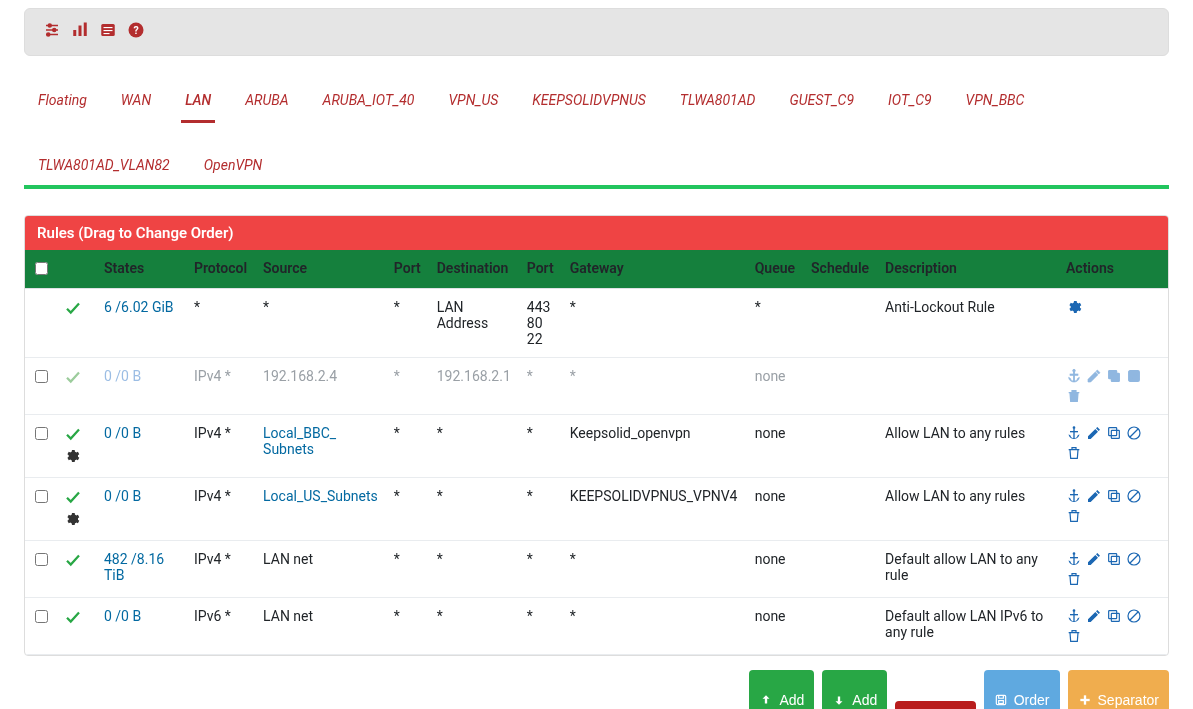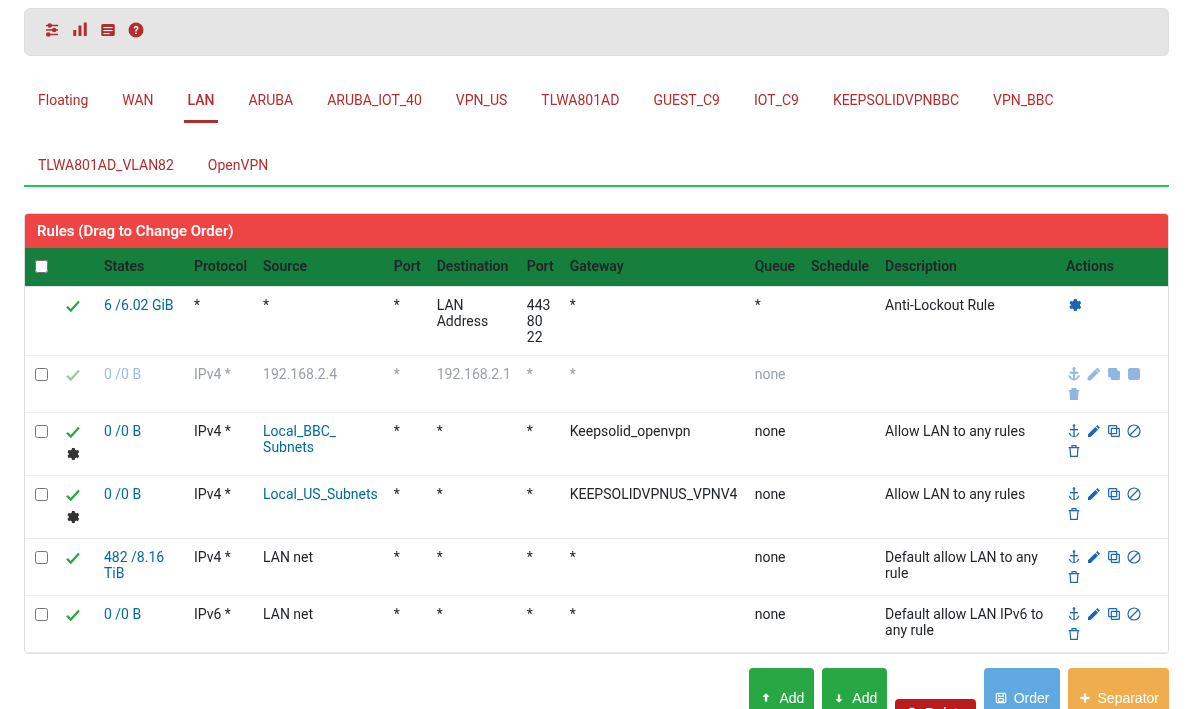--- a/index.html
+++ b/index.html
@@ -29,22 +29,22 @@
   }
   .breadcrumb a { color: #b32d2e; }
   .breadcrumb .sep { color: #888; margin: 0 4px; }
   .breadcrumb .title { color: #333; }
 
   .header-actions { display:flex; gap:10px; }
   .header-actions span { color:#b32d2e; cursor:pointer; font-size:16px; }
 
   .tabs {
     display:flex; flex-wrap:wrap; gap: 26px;
-    border-bottom: 2px solid #22c55e;
-    margin-top: 18px; padding: 10px 10px 0 10px;
+    border-bottom: 4px solid #22c55e;
+    margin-top: 18px; padding: 10px 10px 0 10px; font-style: italic;
   }
   .tab {
     color: #b32d2e;
     padding: 8px 4px 12px 4px;
     cursor: pointer;
     font-size: 14px;
   }
   .tab.active {
     color: #b32d2e;
     border-bottom: 3px solid #b32d2e;
@@ -150,24 +150,24 @@
   </div>
 </div>
 
 <div class="tabs" id="tabs">
       <div class="tab">Floating</div>
       <div class="tab">WAN</div>
       <div class="tab active">LAN</div>
       <div class="tab">ARUBA</div>
       <div class="tab">ARUBA_IOT_40</div>
       <div class="tab">VPN_US</div>
+      <div class="tab">KEEPSOLIDVPNUS</div>
       <div class="tab">TLWA801AD</div>
       <div class="tab">GUEST_C9</div>
       <div class="tab">IOT_C9</div>
-      <div class="tab">KEEPSOLIDVPNBBC</div>
       <div class="tab">VPN_BBC</div>
       <div class="tab">TLWA801AD_VLAN82</div>
       <div class="tab">OpenVPN</div>
     </div>
 
 <div class="panel">
   <div class="panel-header">Rules (Drag to Change Order)</div>
   <table>
     <thead>
       <tr>

